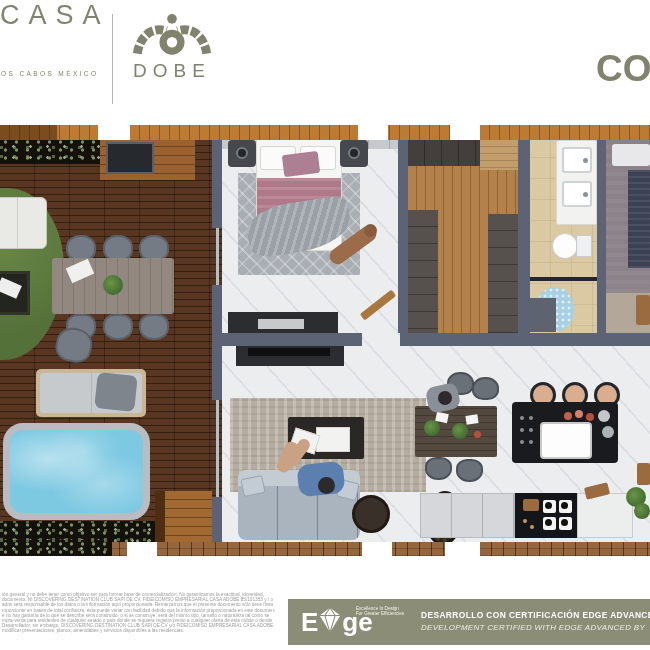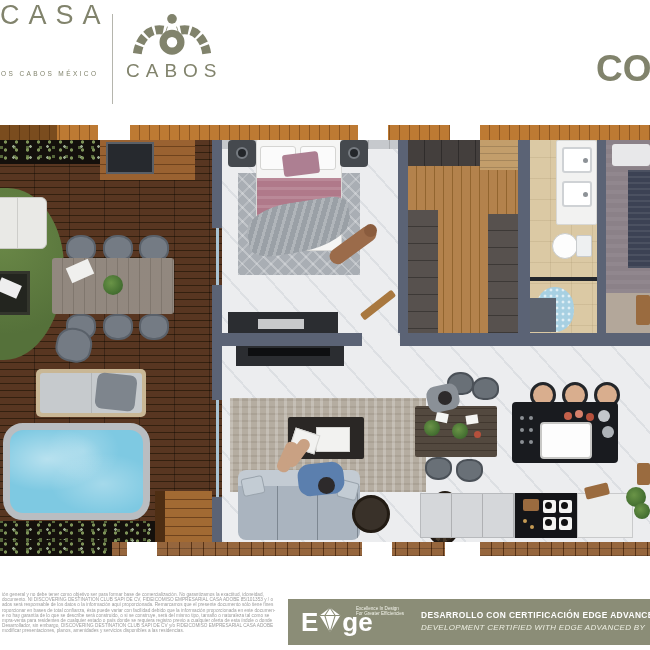--- a/index.html
+++ b/index.html
@@ -139,21 +139,21 @@
 
 <div class="abs brand-left-name">CASA</div>
 <div class="abs brand-left-sub">OS CABOS MÉXICO</div>
 <div class="abs header-divider"></div>
 <svg class="abs tammi-icon" viewBox="0 0 100 62">
   <circle cx="50" cy="40" r="11" fill="none" stroke="#81836c" stroke-width="9"></circle>
   <circle cx="50" cy="11" r="6" fill="#81836c"></circle>
   <path d="M7,54 C10,32 26,20 43,26" stroke="#81836c" stroke-width="11" fill="none" stroke-dasharray="10 3"></path>
   <path d="M93,54 C90,32 74,20 57,26" stroke="#81836c" stroke-width="11" fill="none" stroke-dasharray="10 3"></path>
 </svg>
-<div class="abs tammi-word">CABOS</div>
+<div class="abs tammi-word">DOBE</div>
 <div class="abs brand-right">CO</div>
 
 <div class="abs plan">
 
   <div class="abs deck"></div>
   <div class="abs interior"></div>
   <div class="abs lawn"></div>
 
   <div class="abs planter" style="left:0;top:13px;width:100px;height:26px;"></div>
   <div class="abs wood-counter" style="left:100px;top:13px;width:95px;height:42px;"></div>

